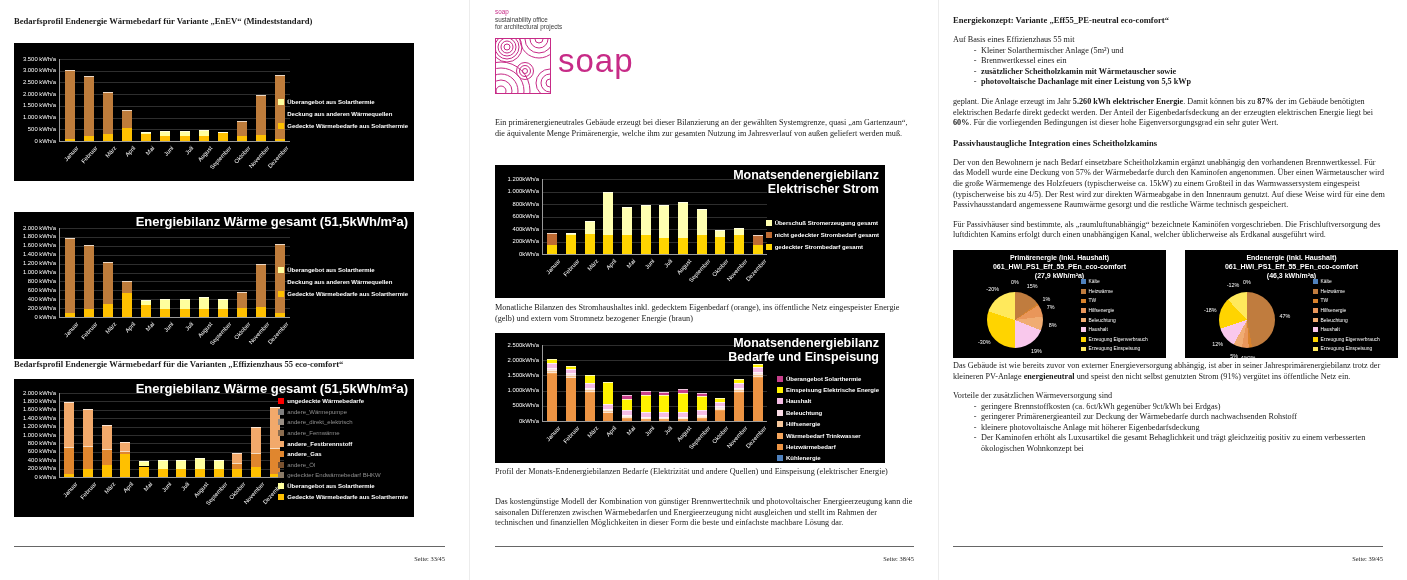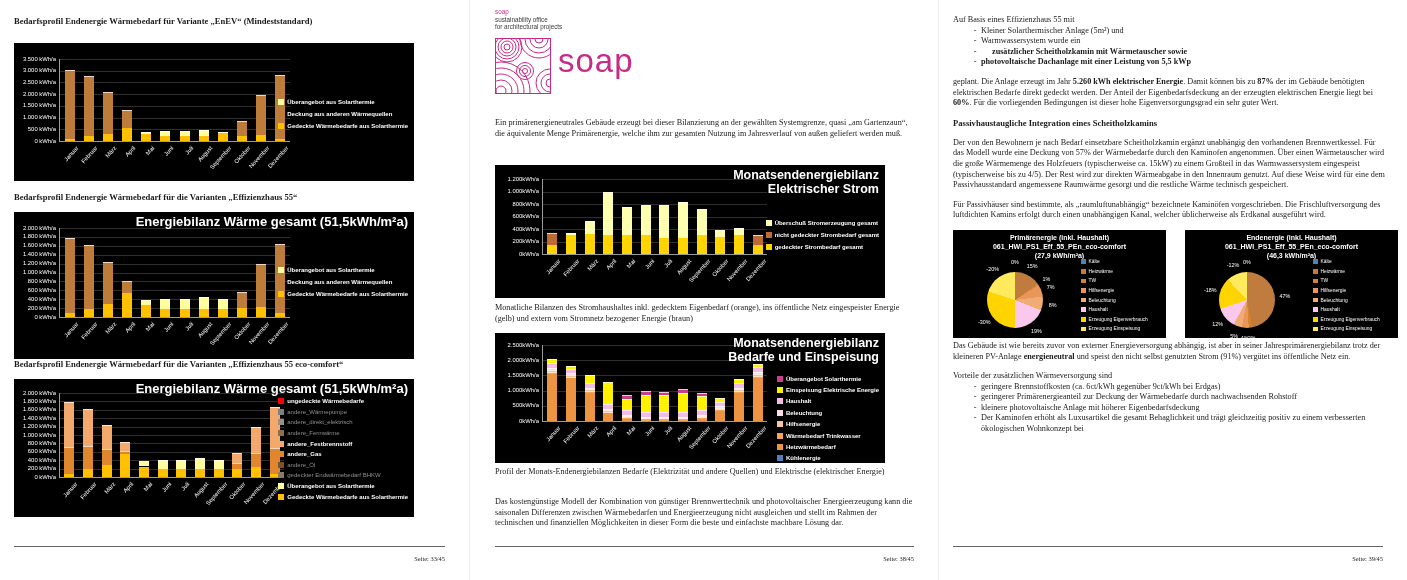--- a/index.html
+++ b/index.html
@@ -116,21 +116,20 @@
           <div class="lg-sw" style="background: rgb(190, 124, 59);"></div>
           <div class="lg-tx" style="font-weight: bold;">Deckung aus anderen Wärmequellen</div>
         </div>
         <div class="lg-item" style="height: 12px;">
           <div class="lg-sw" style="background: rgb(255, 192, 0);"></div>
           <div class="lg-tx" style="font-weight: bold;">Gedeckte Wärmebedarfe aus Solarthermie</div>
         </div>
       </div>
     </div>
 
-  <div class="abs doc-heading" style="left:14px;top:192px;width:442px;">Bedarfsprofil Endenergie Wärmebedarf für die Varianten „Effizienzhaus 55“</div>
   <div class="chart-box" style="left:14px;top:212px;width:400px;height:147px;">
       <div class="ytick" style="left: 2px; width: 40px; top: 101.5px;">0 kWh/a</div>
       <div class="grid" style="left: 46px; width: 230px; top: 96.1px;"></div>
       <div class="ytick" style="left: 2px; width: 40px; top: 92.6px;">200 kWh/a</div>
       <div class="grid" style="left: 46px; width: 230px; top: 87.2px;"></div>
       <div class="ytick" style="left: 2px; width: 40px; top: 83.7px;">400 kWh/a</div>
       <div class="grid" style="left: 46px; width: 230px; top: 78.3px;"></div>
       <div class="ytick" style="left: 2px; width: 40px; top: 74.8px;">600 kWh/a</div>
       <div class="grid" style="left: 46px; width: 230px; top: 69.4px;"></div>
       <div class="ytick" style="left: 2px; width: 40px; top: 65.9px;">800 kWh/a</div>
@@ -561,44 +560,45 @@
         <div class="lg-item" style="height: 11.4px;">
           <div class="lg-sw" style="background: rgb(237, 148, 67);"></div>
           <div class="lg-tx" style="font-weight: bold;">Heizwärmebedarf</div>
         </div>
         <div class="lg-item" style="height: 11.4px;">
           <div class="lg-sw" style="background: rgb(79, 129, 189);"></div>
           <div class="lg-tx" style="font-weight: bold;">Kühlenergie</div>
         </div>
       </div>
     </div>
-  <div class="abs caption" style="left:25px;top:467px;width:420px;">Profil der Monats-Endenergiebilanzen Bedarfe (Elektrizität und andere Quellen) und Elektrische (elektrischer Energie)</div>
+  <div class="abs caption" style="left:25px;top:467px;width:420px;">Profil der Monats-Endenergiebilanzen Bedarfe (Elektrizität und andere Quellen) und Einspeisung (elektrischer Energie)</div>
 
   <div class="abs para" style="left:25px;top:497px;width:422px;">Das kostengünstige Modell der Kombination von günstiger Brennwerttechnik und photovoltaischer Energieerzeugung kann die saisonalen Differenzen zwischen Wärmebedarfen und Energieerzeugung nicht ausgleichen und stellt im Rahmen der technischen und finanziellen Möglichkeiten in dieser Form die beste und einfachste machbare Lösung dar.</div>
 
   <div class="pagefooter" style="left:25px;">
     <span class="pageno">Seite: 38/45</span>
   </div>
 </div>
 
 <div class="page" id="page-3">
   <div class="flow">
+    <div class="doc-heading mb9">Energiekonzept: Variante „Eff55_PE-neutral eco-comfort“</div>
     <div class="para">Auf Basis eines Effizienzhaus 55 mit</div>
     <div class="bullets mb9">
         <div class="bullet">
           <div class="dash">-</div>
           <div class="btext">Kleiner Solarthermischer Anlage (5m²) und</div>
         </div>
         <div class="bullet">
           <div class="dash">-</div>
-          <div class="btext">Warmwassersystem wurde ein</div>
+          <div class="btext">Brennwertkessel eines ein</div>
         </div>
         <div class="bullet">
           <div class="dash">-</div>
-          <div class="btext" style="font-weight: bold; margin-left: 11px;">zusätzlicher Scheitholzkamin mit Wärmetauscher sowie</div>
+          <div class="btext" style="font-weight: bold;">zusätzlicher Scheitholzkamin mit Wärmetauscher sowie</div>
         </div>
         <div class="bullet">
           <div class="dash">-</div>
           <div class="btext" style="font-weight: bold;">photovoltaische Dachanlage mit einer Leistung von 5,5 kWp</div>
         </div>
       </div>
     <div class="para mb9"><span>geplant. Die Anlage erzeugt im Jahr </span><span style="font-weight: bold;">5.260 kWh elektrischer Energie</span><span>. Damit können bis zu </span><span style="font-weight: bold;">87%</span><span> der im Gebäude benötigten elektrischen Bedarfe direkt gedeckt werden. Der Anteil der Eigenbedarfsdeckung an der erzeugten elektrischen Energie liegt bei </span><span style="font-weight: bold;">60%</span><span>. Für die vorliegenden Bedingungen ist dieser hohe Eigenversorgungsgrad ein sehr guter Wert.</span></div>
     <div class="doc-heading mb9">Passivhaustaugliche Integration eines Scheitholzkamins</div>
     <div class="para mb9">Der von den Bewohnern je nach Bedarf einsetzbare Scheitholzkamin ergänzt unabhängig den vorhandenen Brennwertkessel. Für das Modell wurde eine Deckung von 57% der Wärmebedarfe durch den Kaminofen angenommen. Über einen Wärmetauscher wird die große Wärmemenge des Holzfeuers (typischerweise ca. 15kW) zu einem Großteil in das Warmwassersystem eingespeist (typischerweise bis zu 4/5). Der Rest wird zur direkten Wärmeabgabe in den Innenraum genutzt. Auf diese Weise wird für eine dem Passivhausstandard angemessene Raumwärme gesorgt und die restliche Wärme technisch gespeichert.</div>
     <div class="para mb9">Für Passivhäuser sind bestimmte, als „raumluftunabhängig“ bezeichnete Kaminöfen vorgeschrieben. Die Frischluftversorgung des luftdichten Kamins erfolgt durch einen unabhängigen Kanal, welcher üblicherweise als Erdkanal ausgeführt wird.</div>

